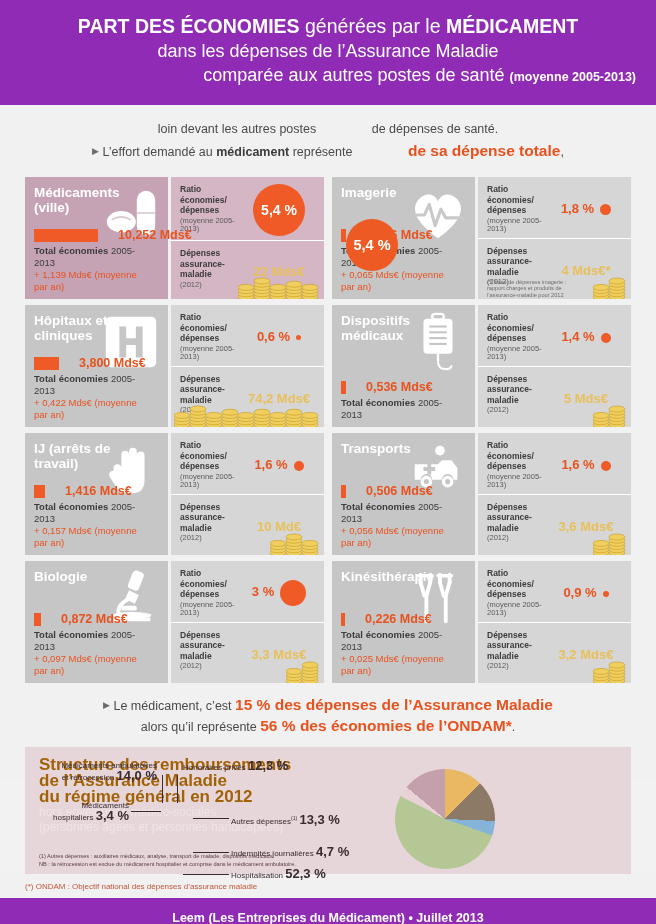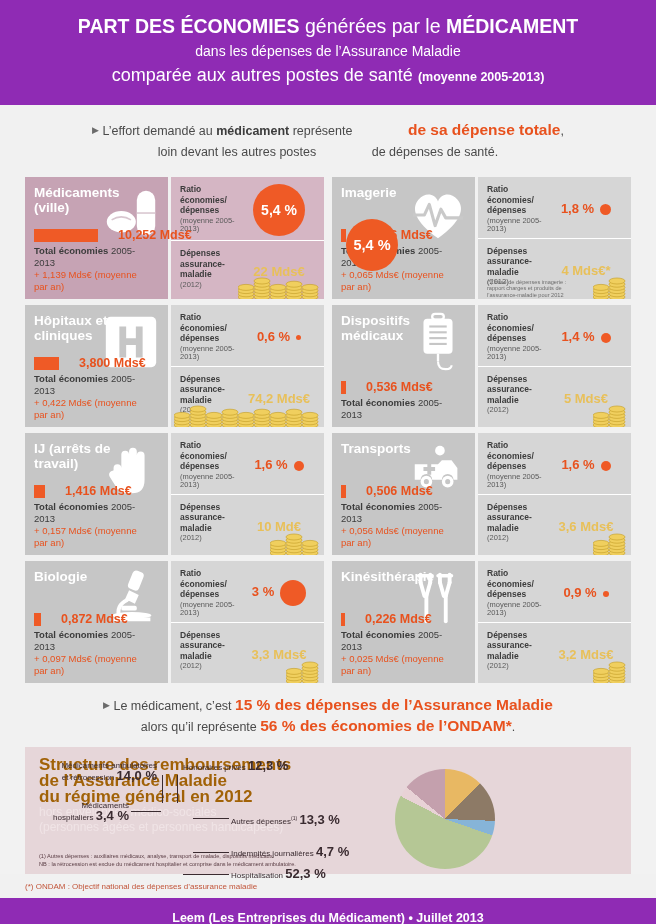--- a/index.html
+++ b/index.html
@@ -13,22 +13,22 @@
 
   
   .header {
     background: #8f2bb4;
     color: #ffffff;
     text-align: center;
     padding: 14px 20px 16px 20px;
   }
   .header .l1 { font-size: 19.5px; line-height: 25px; font-weight: 400; }
   .header .l1 b { font-weight: 700; }
-  .header .l2 { font-size: 14px; line-height: 24px; font-weight: 400; }
-  .header .l3 { font-size: 18px; line-height: 24px; font-weight: 400; }
+  .header .l2 { font-size: 18px; line-height: 24px; font-weight: 400; }
+  .header .l3 { font-size: 18px; line-height: 24px; font-weight: 400; text-align: right; }
   .header .l3 small { font-size: 12.5px; font-weight: 700; }
 
   
   .intro {
     position: relative;
     text-align: center;
     padding: 14px 0 8px 0;
     color: #4a4a4a;
     background: #f1f1f1;
   }
@@ -141,25 +141,25 @@
     <div class="l2">dans les dépenses de l’Assurance Maladie</div>
     <div class="l3">
       <span>comparée aux autres postes de santé</span>
       <small>(moyenne 2005-2013)</small>
     </div>
   </div>
 
   <div class="intro">
     <div class="intro-circle">5,4 %</div>
     <div class="line">
+      <span>loin devant les autres postes </span><span class="spacer"></span><span>de dépenses de santé.</span>
+    </div>
+    <div class="line">
       <span class="arrow">▶</span>
       <span>L’effort demandé au </span><b>médicament</b><span> représente </span><span class="spacer"></span><span class="hl">de sa dépense totale</span><span>,</span>
-    </div>
-    <div class="line">
-      <span>loin devant les autres postes </span><span class="spacer"></span><span>de dépenses de santé.</span>
     </div>
   </div>
 
   <div class="grid" id="card-grid">
       <div class="card card-pink">
         <div class="left">
           <div class="cat-icon">
             <svg viewBox="0 0 64 64">
               <ellipse cx="22" cy="40" rx="15" ry="11" fill="#ffffff"></ellipse>
               <path d="M12 38 q10 -6 20 0" stroke="#d8c6cf" stroke-width="1.6" fill="none"></path>

